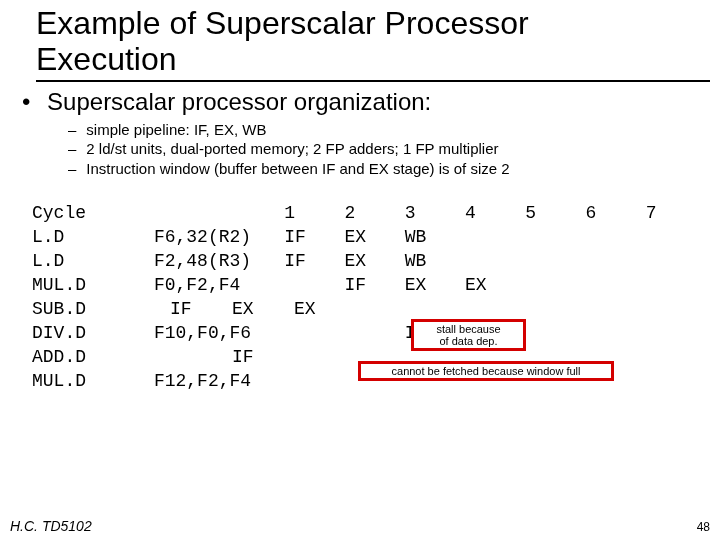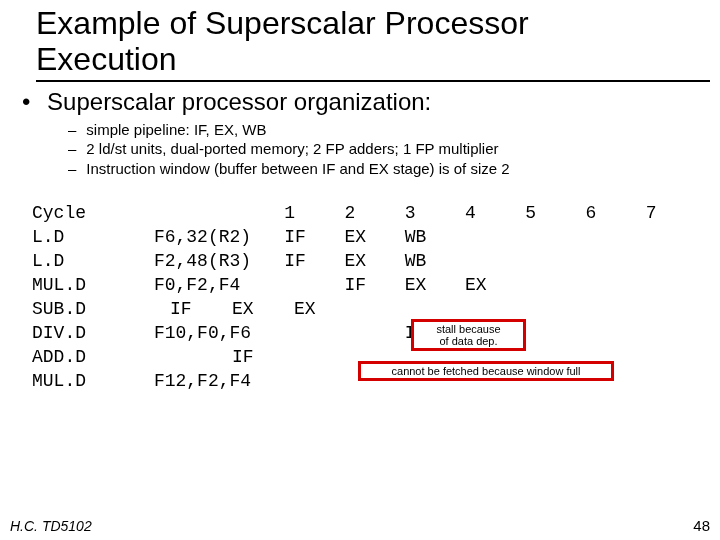--- a/index.html
+++ b/index.html
@@ -68,21 +68,21 @@
     bottom: 6px;
     left: 10px;
     font-size: 14px;
     font-style: italic;
     color: #000;
   }
   .footer-right {
     position: absolute;
     bottom: 6px;
     right: 10px;
-    font-size: 15px;
+    font-size: 12px;
     color: #000;
   }
 </style>
 </head>
 <body>
 
 <div class="title-wrap">
   <div class="title-text">
     <span>Example of Superscalar Processor</span><br>
     <span>Execution</span>

